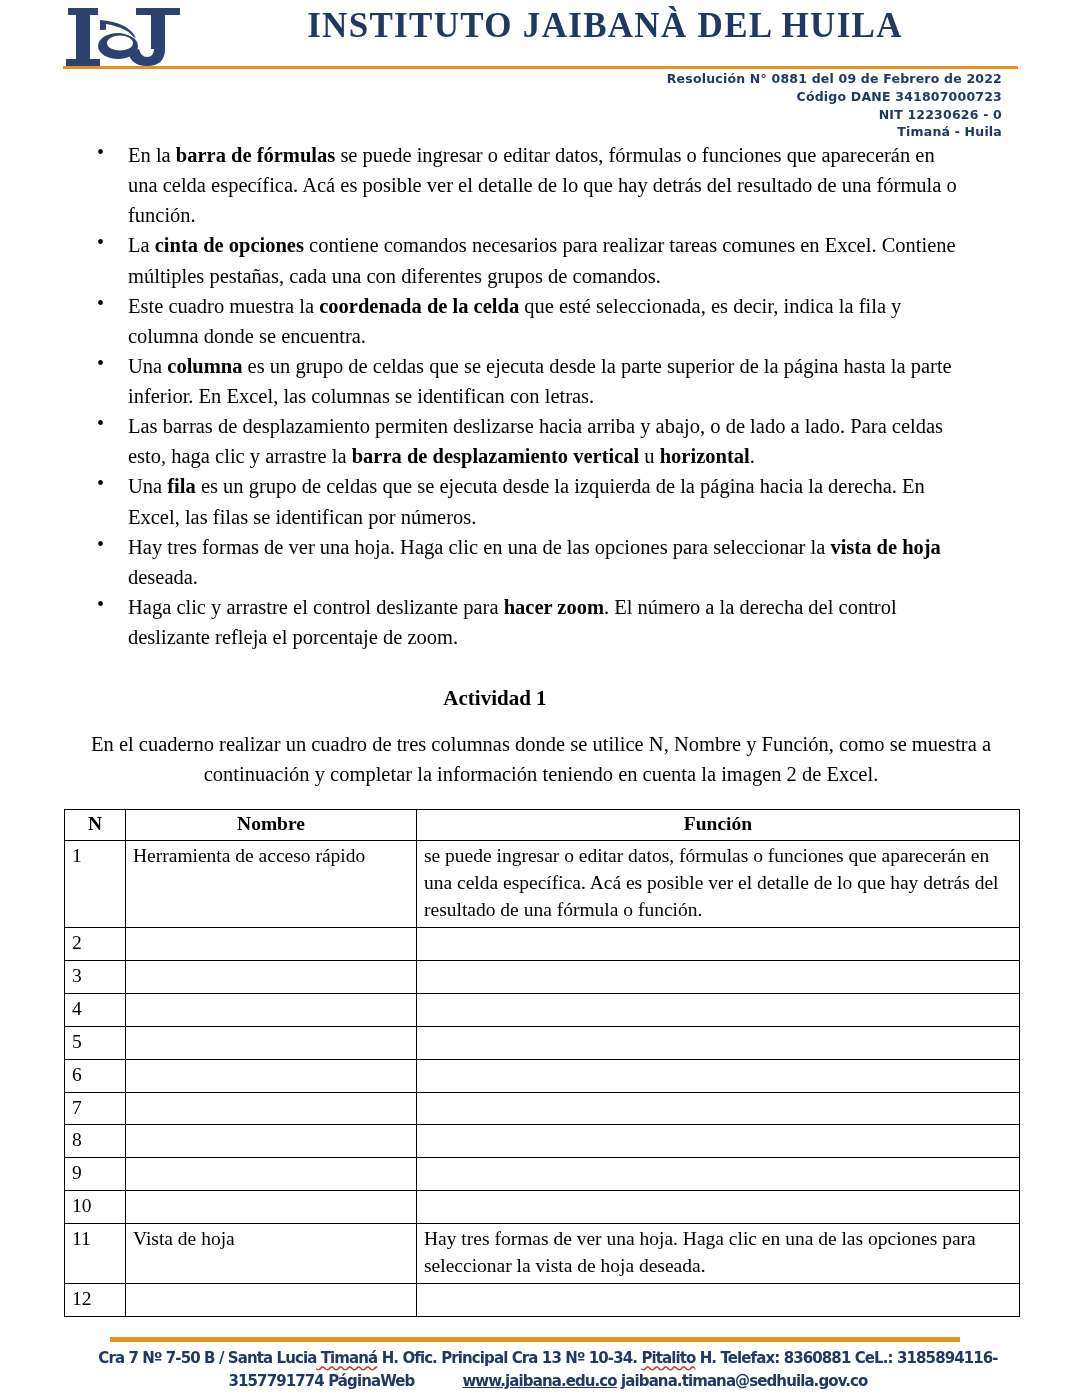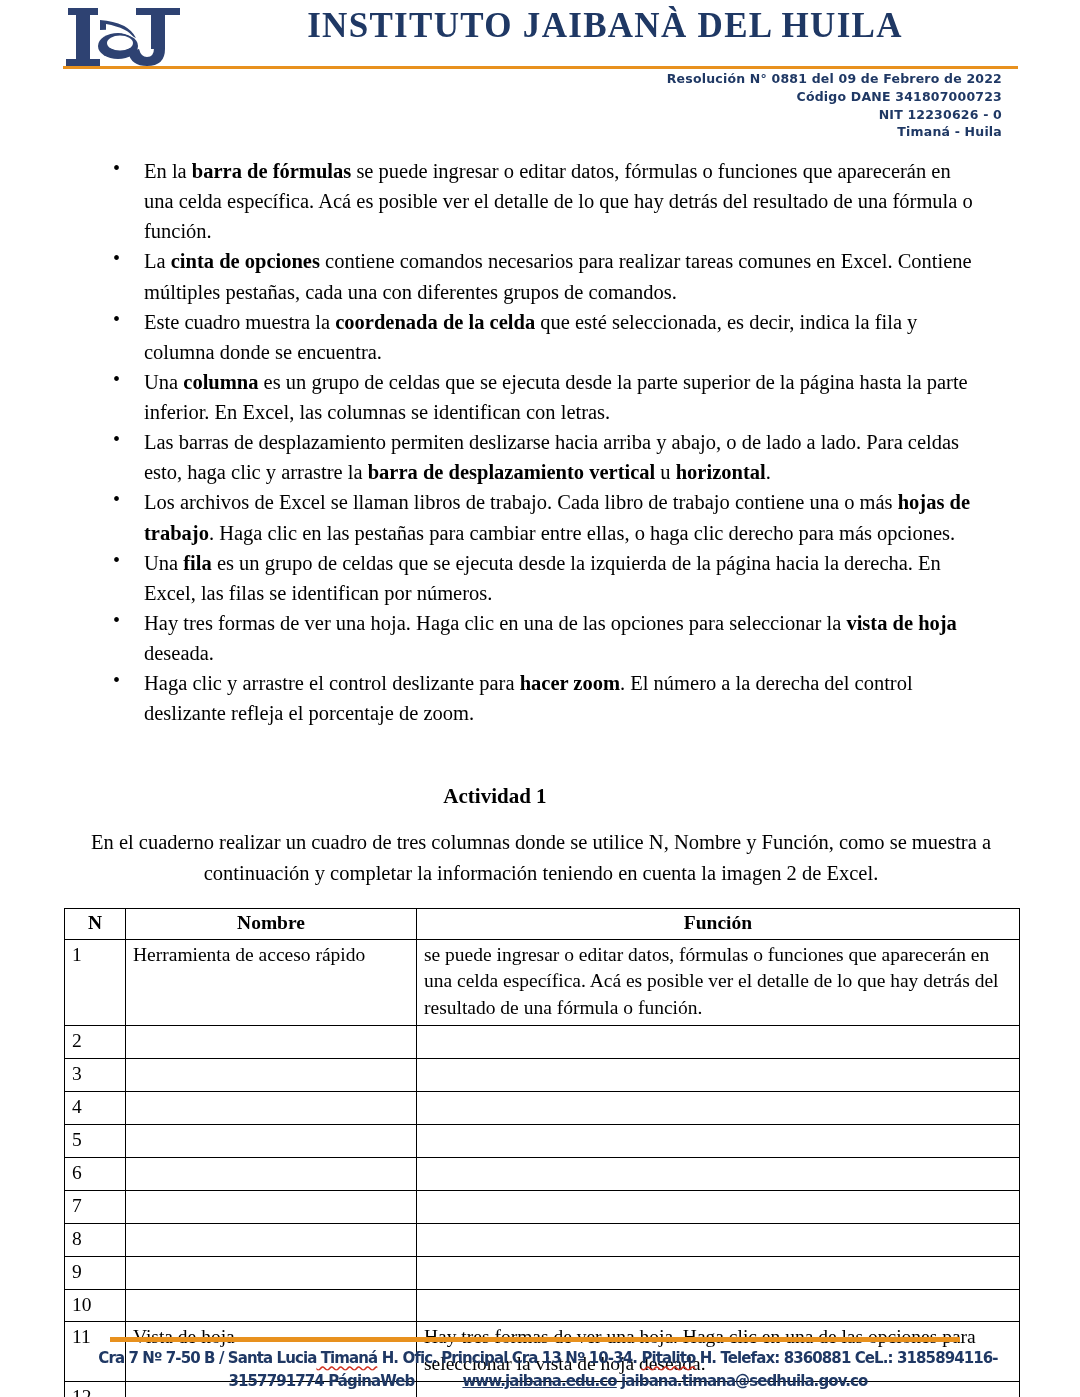--- a/index.html
+++ b/index.html
@@ -74,21 +74,21 @@
   }
 
   
   .content {
     position: absolute;
     left: 0; top: 140px;
     width: 1080px;
   }
 
   ul.bullets {
-    margin: 16px;
+    margin: 0;
     padding: 0 0 0 0;
     list-style: none;
     width: 1020px;
   }
   ul.bullets > li {
     position: relative;
     margin: 0 0 0 0;
     padding: 0 62px 0 128px;
     font-size: 20.5px;
     line-height: 1.47;
@@ -97,21 +97,21 @@
   ul.bullets > li::before {
     content: "\2022";
     position: absolute;
     left: 97px;
     top: -2px;
     font-size: 20px;
   }
   ul.bullets b { font-weight: bold; }
 
   .act-title {
-    margin-top: 56px;
+    margin-top: 34px;
     text-align: center;
     font-weight: bold;
     font-size: 21px;
     padding-right: 90px;
   }
   .act-intro {
     margin-top: 18px;
     padding: 0 62px 0 64px;
     font-size: 20.5px;
     line-height: 1.47;
@@ -221,21 +221,20 @@
 </div>
 
 <div class="content">
 
   <ul class="bullets" id="bullet-list">
       <li><span>En la </span><b>barra de fórmulas</b><span> se puede ingresar o editar datos, fórmulas o funciones que aparecerán en una celda específica. Acá es posible ver el detalle de lo que hay detrás del resultado de una fórmula o función.</span></li>
       <li><span>La </span><b>cinta de opciones</b><span> contiene comandos necesarios para realizar tareas comunes en Excel. Contiene múltiples pestañas, cada una con diferentes grupos de comandos.</span></li>
       <li><span>Este cuadro muestra la </span><b>coordenada de la celda</b><span> que esté seleccionada, es decir, indica la fila y columna donde se encuentra.</span></li>
       <li><span>Una </span><b>columna</b><span> es un grupo de celdas que se ejecuta desde la parte superior de la página hasta la parte inferior. En Excel, las columnas se identifican con letras.</span></li>
       <li><span>Las barras de desplazamiento permiten deslizarse hacia arriba y abajo, o de lado a lado. Para celdas esto, haga clic y arrastre la </span><b>barra de desplazamiento vertical</b><span> u </span><b>horizontal</b><span>.</span></li>
-      <li><span>Los archivos de Excel se llaman libros de trabajo. Cada libro de trabajo contiene una o más </span><b>hojas de trabajo</b><span>. Haga clic en las pestañas para cambiar entre ellas, o haga clic derecho para más opciones.</span></li>
       <li><span>Una </span><b>fila</b><span> es un grupo de celdas que se ejecuta desde la izquierda de la página hacia la derecha. En Excel, las filas se identifican por números.</span></li>
       <li><span>Hay tres formas de ver una hoja. Haga clic en una de las opciones para seleccionar la </span><b>vista de hoja</b><span> deseada.</span></li>
       <li><span>Haga clic y arrastre el control deslizante para </span><b>hacer zoom</b><span>. El número a la derecha del control deslizante refleja el porcentaje de zoom.</span></li>
     </ul>
 
   <div class="act-title">Actividad 1</div>
 
   <div class="act-intro">En el cuaderno realizar un cuadro de tres columnas donde se utilice N, Nombre y Función, como se muestra a continuación y completar la información teniendo en cuenta la imagen 2 de Excel.</div>
 
   <div class="tbl-wrap">

